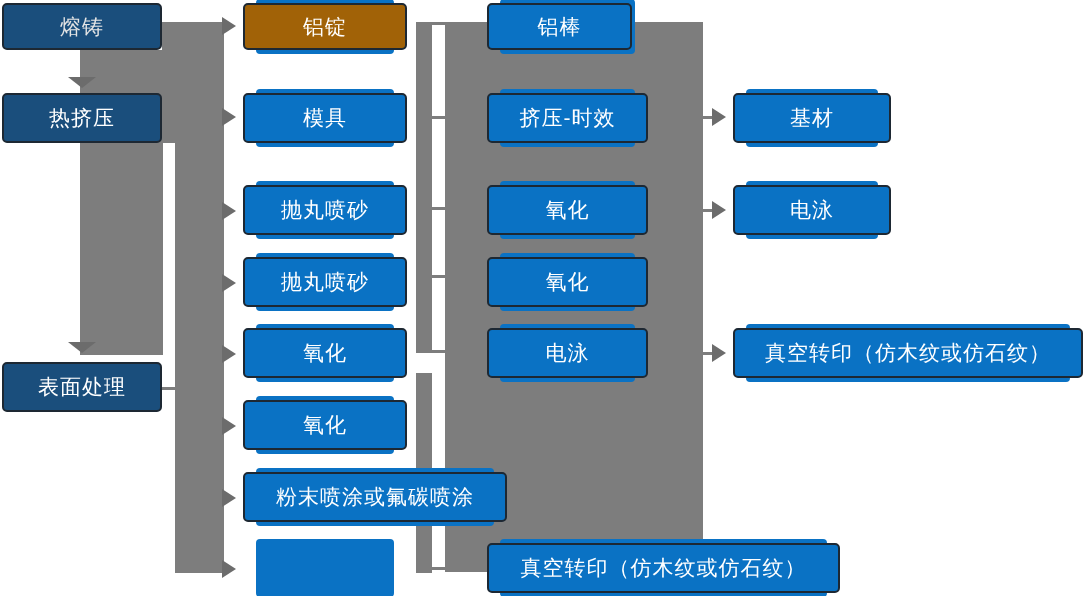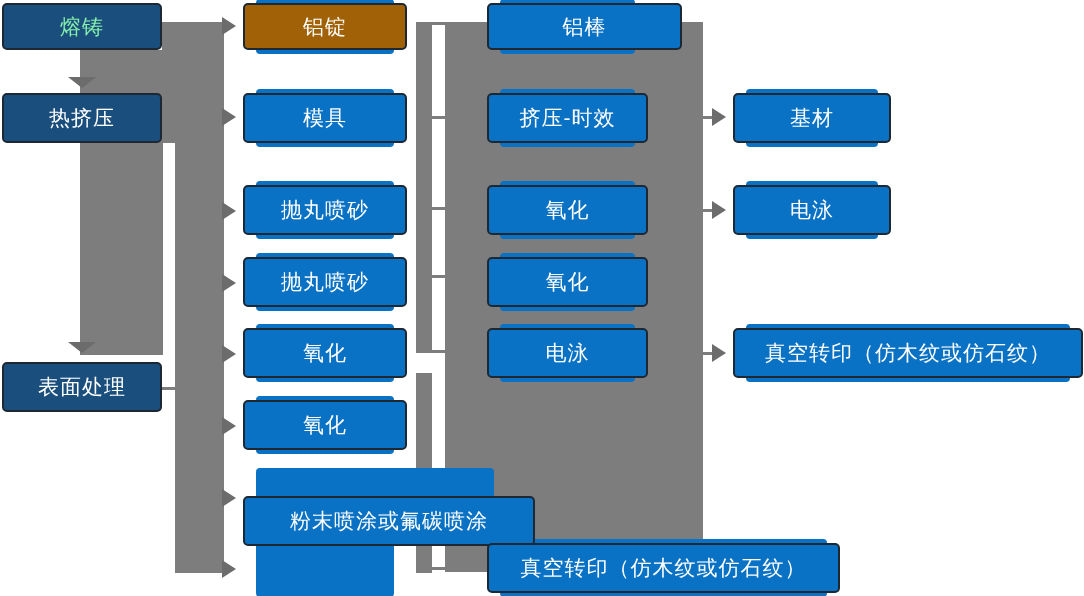--- a/index.html
+++ b/index.html
@@ -51,21 +51,21 @@
     <div class="arrowhead" style="border-top: 9px solid transparent; border-bottom: 9px solid transparent; border-left: 14px solid rgb(108, 108, 108); left: 222px; top: 108px;"></div>
     <div class="arrowhead" style="border-top: 9px solid transparent; border-bottom: 9px solid transparent; border-left: 14px solid rgb(108, 108, 108); left: 222px; top: 202px;"></div>
     <div class="arrowhead" style="border-top: 9px solid transparent; border-bottom: 9px solid transparent; border-left: 14px solid rgb(108, 108, 108); left: 222px; top: 274px;"></div>
     <div class="arrowhead" style="border-top: 9px solid transparent; border-bottom: 9px solid transparent; border-left: 14px solid rgb(108, 108, 108); left: 222px; top: 345px;"></div>
     <div class="arrowhead" style="border-top: 9px solid transparent; border-bottom: 9px solid transparent; border-left: 14px solid rgb(108, 108, 108); left: 222px; top: 417px;"></div>
     <div class="arrowhead" style="border-top: 9px solid transparent; border-bottom: 9px solid transparent; border-left: 14px solid rgb(108, 108, 108); left: 222px; top: 489px;"></div>
     <div class="arrowhead" style="border-top: 9px solid transparent; border-bottom: 9px solid transparent; border-left: 14px solid rgb(108, 108, 108); left: 222px; top: 560px;"></div>
     <div class="arrowhead" style="border-top: 9px solid transparent; border-bottom: 9px solid transparent; border-left: 14px solid rgb(108, 108, 108); left: 712px; top: 108px;"></div>
     <div class="arrowhead" style="border-top: 9px solid transparent; border-bottom: 9px solid transparent; border-left: 14px solid rgb(108, 108, 108); left: 712px; top: 201px;"></div>
     <div class="arrowhead" style="border-top: 9px solid transparent; border-bottom: 9px solid transparent; border-left: 14px solid rgb(108, 108, 108); left: 712px; top: 344px;"></div>
-    <div class="node" style="left: 2px; top: 3px; width: 160px; height: 47px; background: rgb(26, 78, 124); border-color: rgb(29, 40, 51); color: #86efac;">
+    <div class="node" style="left: 2px; top: 3px; width: 160px; height: 47px; background: rgb(26, 78, 124); border-color: rgb(29, 40, 51); color: #e5e5e5;">
       <span>熔铸</span>
     </div>
     <div class="node" style="left: 2px; top: 93px; width: 160px; height: 50px; background: rgb(26, 78, 124); border-color: rgb(29, 40, 51); color: rgb(255, 255, 255);">
       <span>热挤压</span>
     </div>
     <div class="node" style="left: 2px; top: 362px; width: 160px; height: 50px; background: rgb(26, 78, 124); border-color: rgb(29, 40, 51); color: rgb(255, 255, 255);">
       <span>表面处理</span>
     </div>
     <div class="echo" style="left: 256px; top: -1px; width: 138px; height: 55px; background: rgb(10, 114, 196);"></div>
     <div class="node" style="left: 243px; top: 3px; width: 164px; height: 47px; background: #a16207; border-color: rgb(29, 40, 51); color: rgb(255, 255, 255);">
@@ -85,26 +85,26 @@
     </div>
     <div class="echo" style="left: 256px; top: 324px; width: 138px; height: 58px; background: rgb(10, 114, 196);"></div>
     <div class="node" style="left: 243px; top: 328px; width: 164px; height: 50px; background: rgb(10, 114, 196); border-color: rgb(29, 40, 51); color: rgb(255, 255, 255);">
       <span>氧化</span>
     </div>
     <div class="echo" style="left: 256px; top: 396px; width: 138px; height: 58px; background: rgb(10, 114, 196);"></div>
     <div class="node" style="left: 243px; top: 400px; width: 164px; height: 50px; background: rgb(10, 114, 196); border-color: rgb(29, 40, 51); color: rgb(255, 255, 255);">
       <span>氧化</span>
     </div>
     <div class="echo" style="left: 256px; top: 468px; width: 238px; height: 58px; background: rgb(10, 114, 196);"></div>
-    <div class="node" style="left: 243px; top: 472px; width: 292px; height: 50px; background: rgb(10, 114, 196); border-color: rgb(29, 40, 51); color: rgb(255, 255, 255); margin-top: 24px;">
+    <div class="node" style="left: 243px; top: 472px; width: 264px; height: 50px; background: rgb(10, 114, 196); border-color: rgb(29, 40, 51); color: rgb(255, 255, 255);">
       <span>粉末喷涂或氟碳喷涂</span>
     </div>
     <div class="echo" style="left: 256px; top: 539px; width: 138px; height: 58px; background: rgb(10, 114, 196);"></div>
     <div class="echo" style="left: 500px; top: -1px; width: 135px; height: 55px; background: rgb(10, 114, 196);"></div>
-    <div class="node" style="left: 487px; top: 3px; width: 195px; height: 47px; background: rgb(10, 114, 196); border-color: rgb(29, 40, 51); color: rgb(255, 255, 255);">
+    <div class="node" style="left: 487px; top: 3px; width: 145px; height: 47px; background: rgb(10, 114, 196); border-color: rgb(29, 40, 51); color: rgb(255, 255, 255);">
       <span>铝棒</span>
     </div>
     <div class="echo" style="left: 500px; top: 89px; width: 135px; height: 58px; background: rgb(10, 114, 196);"></div>
     <div class="node" style="left: 487px; top: 93px; width: 161px; height: 50px; background: rgb(10, 114, 196); border-color: rgb(29, 40, 51); color: rgb(255, 255, 255);">
       <span>挤压-时效</span>
     </div>
     <div class="echo" style="left: 500px; top: 181px; width: 135px; height: 58px; background: rgb(10, 114, 196);"></div>
     <div class="node" style="left: 487px; top: 185px; width: 161px; height: 50px; background: rgb(10, 114, 196); border-color: rgb(29, 40, 51); color: rgb(255, 255, 255);">
       <span>氧化</span>
     </div>

